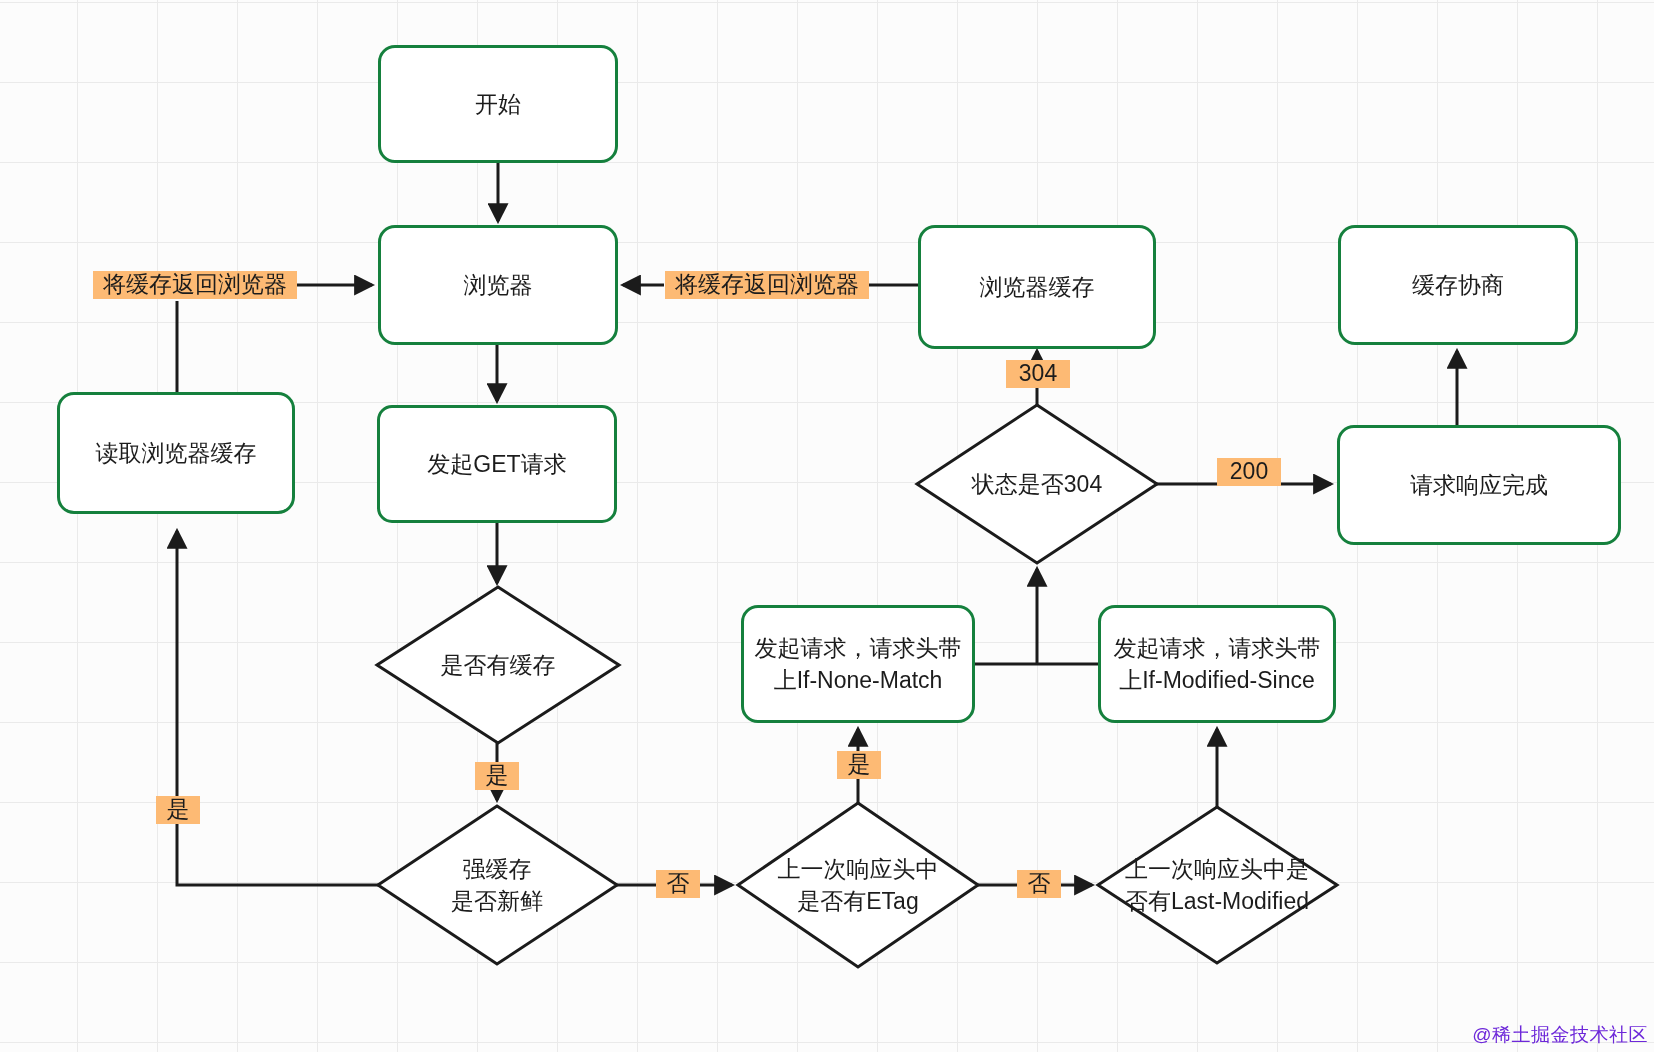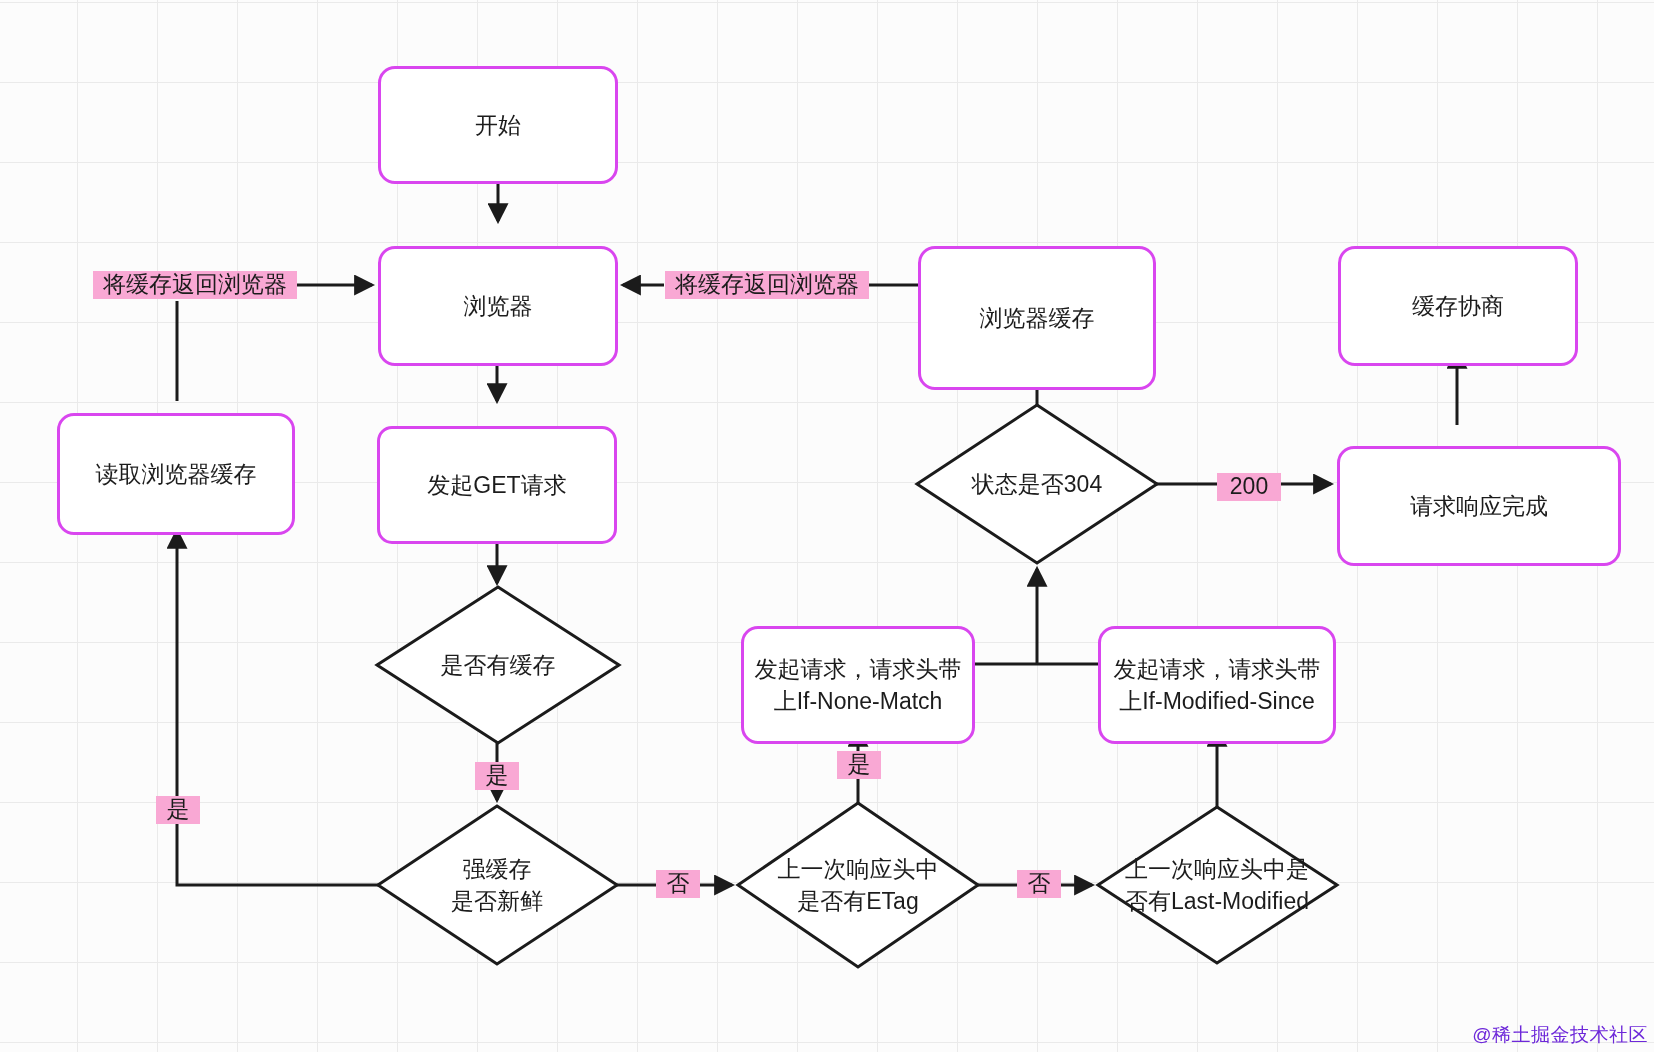--- a/index.html
+++ b/index.html
@@ -13,40 +13,39 @@
       linear-gradient(to bottom,#eaeaea 1px,transparent 1px);
     background-size:80px 80px;
     background-position:77px 2px;
     font-family:"Liberation Sans","DejaVu Sans",sans-serif;
     color:#1c1c1c;
   }
   svg.wires{position:absolute;left:0;top:0;z-index:1;}
   .node{
     position:absolute;z-index:3;
     background:#ffffff;
-    border:3px solid #d946ef;
+    border:3px solid #15803d;
     border-radius:17px;
     display:flex;align-items:center;justify-content:center;
     font-size:23px;line-height:1.4;
     text-align:center;white-space:pre-line;
     box-sizing:border-box;
-    margin-top:21px;
   }
   .diamond-label{
     position:absolute;z-index:3;
     display:flex;align-items:center;justify-content:center;
     font-size:23px;line-height:1.4;
     text-align:center;white-space:pre-line;
     pointer-events:none;
   }
   .edge-label{
     position:absolute;z-index:2;
     display:flex;align-items:center;justify-content:center;
     font-size:23px;line-height:1.2;
-    background:#f9a8d4;
+    background:#fdba74;
     text-align:center;
     padding:0 2px;
   }
   .watermark{
     position:absolute;z-index:4;
     right:6px;top:1022px;
     font-size:19px;
     color:#6d28d9;
     letter-spacing:.5px;
   }
@@ -84,21 +83,21 @@
     <polygon points="1037,405 1157,484 1037,563 917,484"></polygon>
     <polygon points="498,587 619,665 498,743 377,665"></polygon>
     <polygon points="497,806 617,885 497,964 378,885"></polygon>
     <polygon points="858,803 978,885 858,967 738,885"></polygon>
     <polygon points="1217,807 1337,885 1217,963 1098,885"></polygon>
   </g>
 </svg>
 
 <div class="node" style="left:378px;top:45px;width:240px;height:118px;">开始</div>
 <div class="node" style="left:378px;top:225px;width:240px;height:120px;">浏览器</div>
-<div class="node" style="left:918px;top:225px;width:238px;height:144px;">浏览器缓存</div>
+<div class="node" style="left:918px;top:225px;width:238px;height:124px;">浏览器缓存</div>
 <div class="node" style="left:1338px;top:225px;width:240px;height:120px;">缓存协商</div>
 <div class="node" style="left:57px;top:392px;width:238px;height:122px;">读取浏览器缓存</div>
 <div class="node" style="left:377px;top:405px;width:240px;height:118px;border-radius:15px;">发起GET请求</div>
 <div class="node" style="left:1337px;top:425px;width:284px;height:120px;">请求响应完成</div>
 <div class="node" style="left:741px;top:605px;width:234px;height:118px;">发起请求，请求头带
 上If-None-Match</div>
 <div class="node" style="left:1098px;top:605px;width:238px;height:118px;">发起请求，请求头带
 上If-Modified-Since</div>
 
 <div class="diamond-label" style="left:927px;top:469px;width:220px;height:30px;">状态是否304</div>
@@ -106,20 +105,20 @@
 <div class="diamond-label" style="left:387px;top:850px;width:220px;height:70px;">强缓存
 是否新鲜</div>
 <div class="diamond-label" style="left:743px;top:850px;width:230px;height:70px;">上一次响应头中
 是否有ETag</div>
 <div class="diamond-label" style="left:1102px;top:850px;width:230px;height:70px;">上一次响应头中是
 否有Last-Modified</div>
 
 <div class="edge-label" style="left:93px;top:271px;width:200px;height:28px;">将缓存返回浏览器</div>
 <div class="edge-label" style="left:665px;top:271px;width:200px;height:28px;">将缓存返回浏览器</div>
 <div class="edge-label" style="left:1006px;top:360px;width:60px;height:28px;">304</div>
-<div class="edge-label" style="left:1217px;top:473px;width:60px;height:28px;">200</div>
+<div class="edge-label" style="left:1217px;top:458px;width:60px;height:28px;">200</div>
 <div class="edge-label" style="left:475px;top:762px;width:40px;height:28px;">是</div>
 <div class="edge-label" style="left:156px;top:796px;width:40px;height:28px;">是</div>
 <div class="edge-label" style="left:837px;top:751px;width:40px;height:28px;">是</div>
 <div class="edge-label" style="left:656px;top:870px;width:40px;height:28px;">否</div>
 <div class="edge-label" style="left:1017px;top:870px;width:40px;height:28px;">否</div>
 
 <div class="watermark">@稀土掘金技术社区</div>
 
 </body></html>

